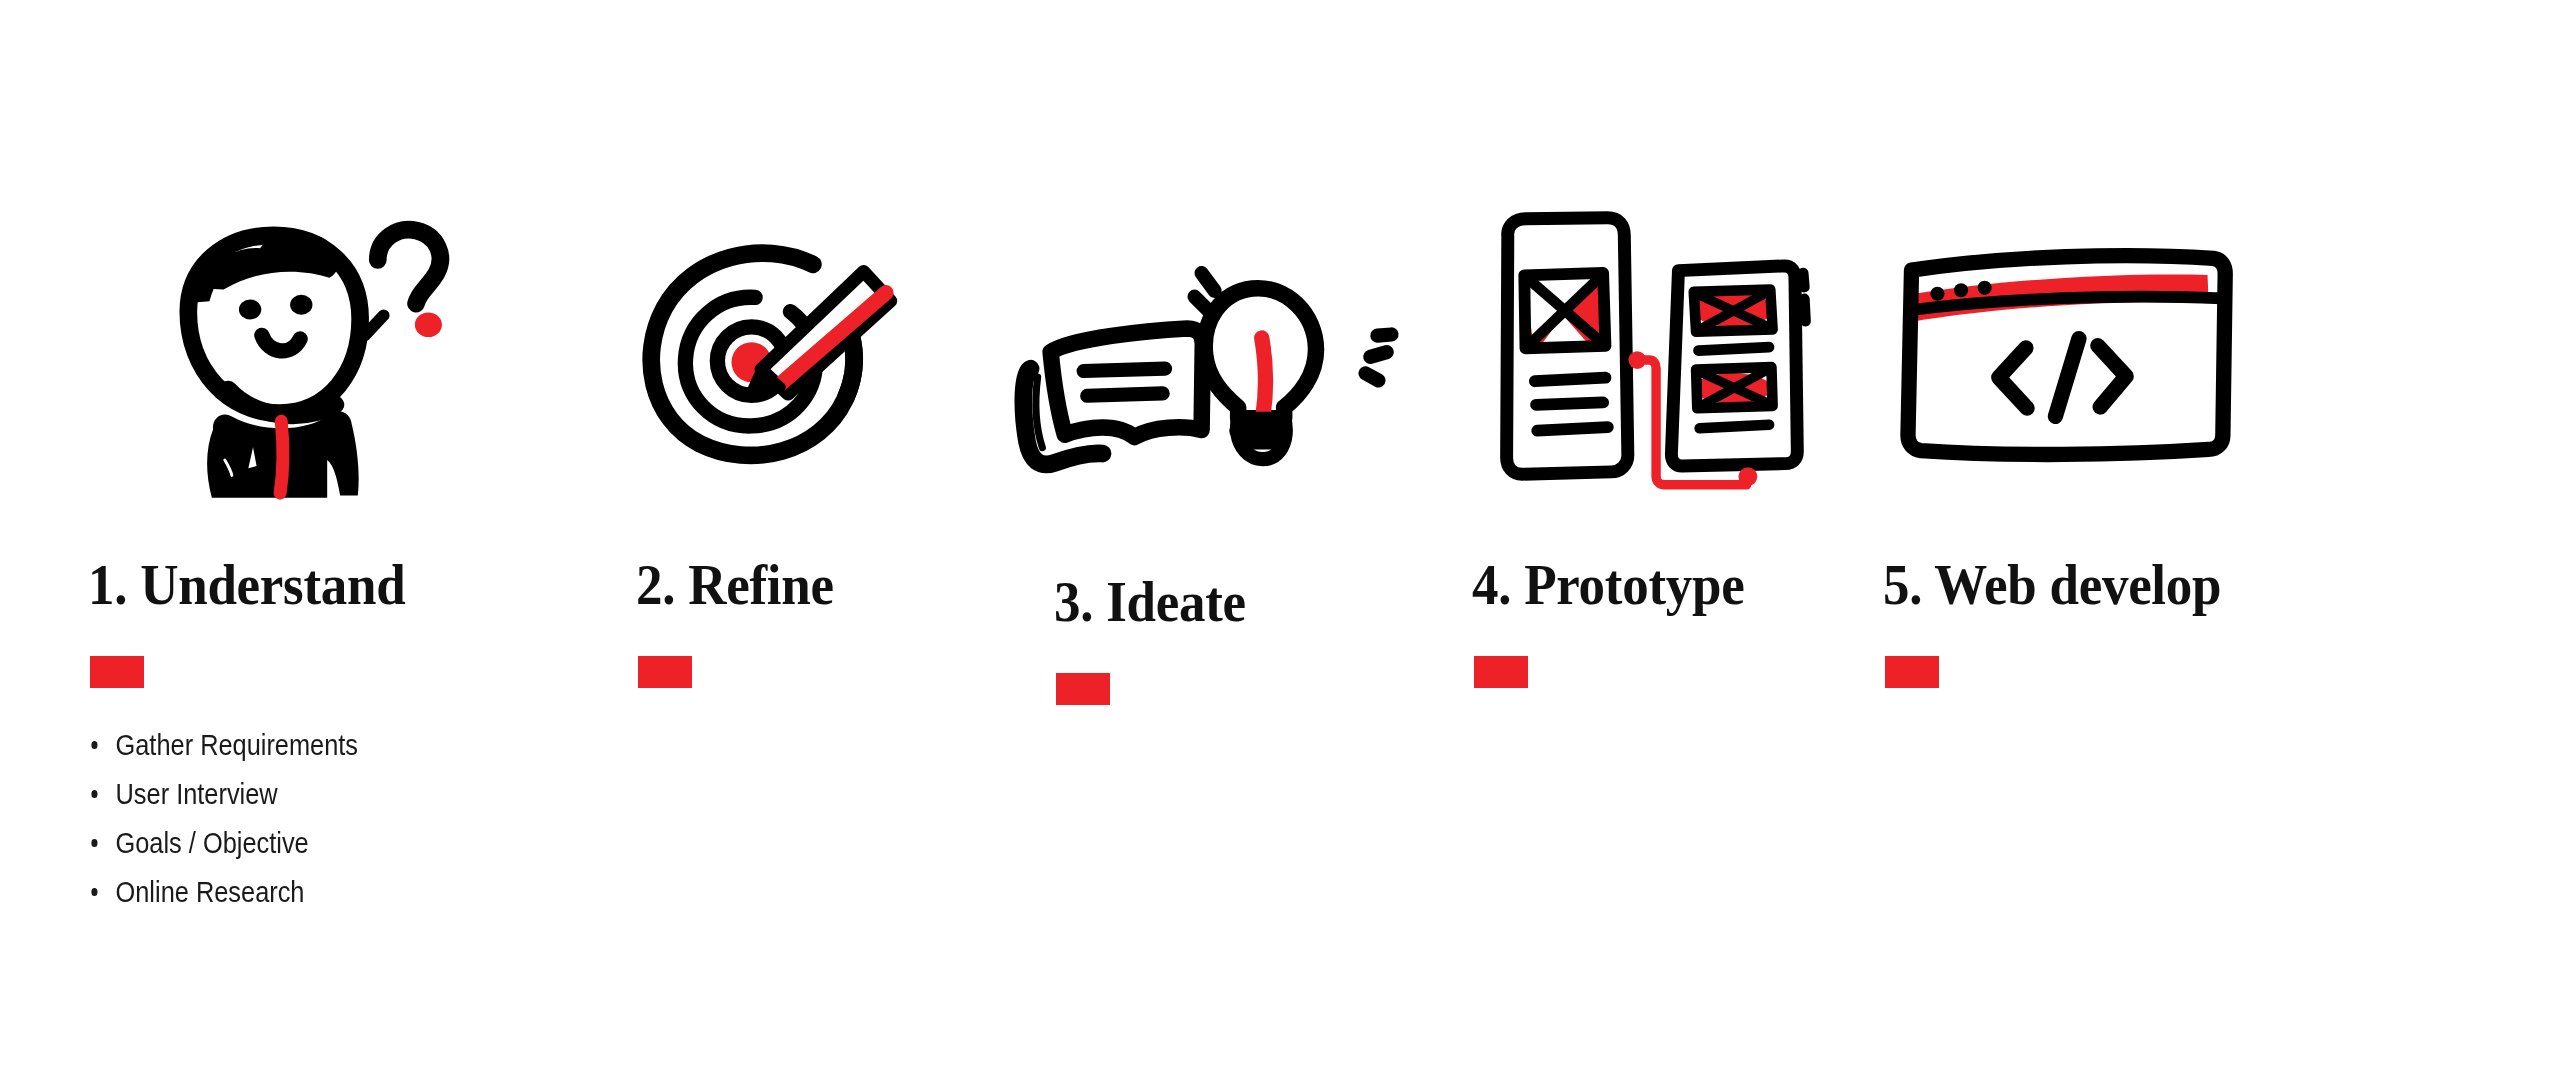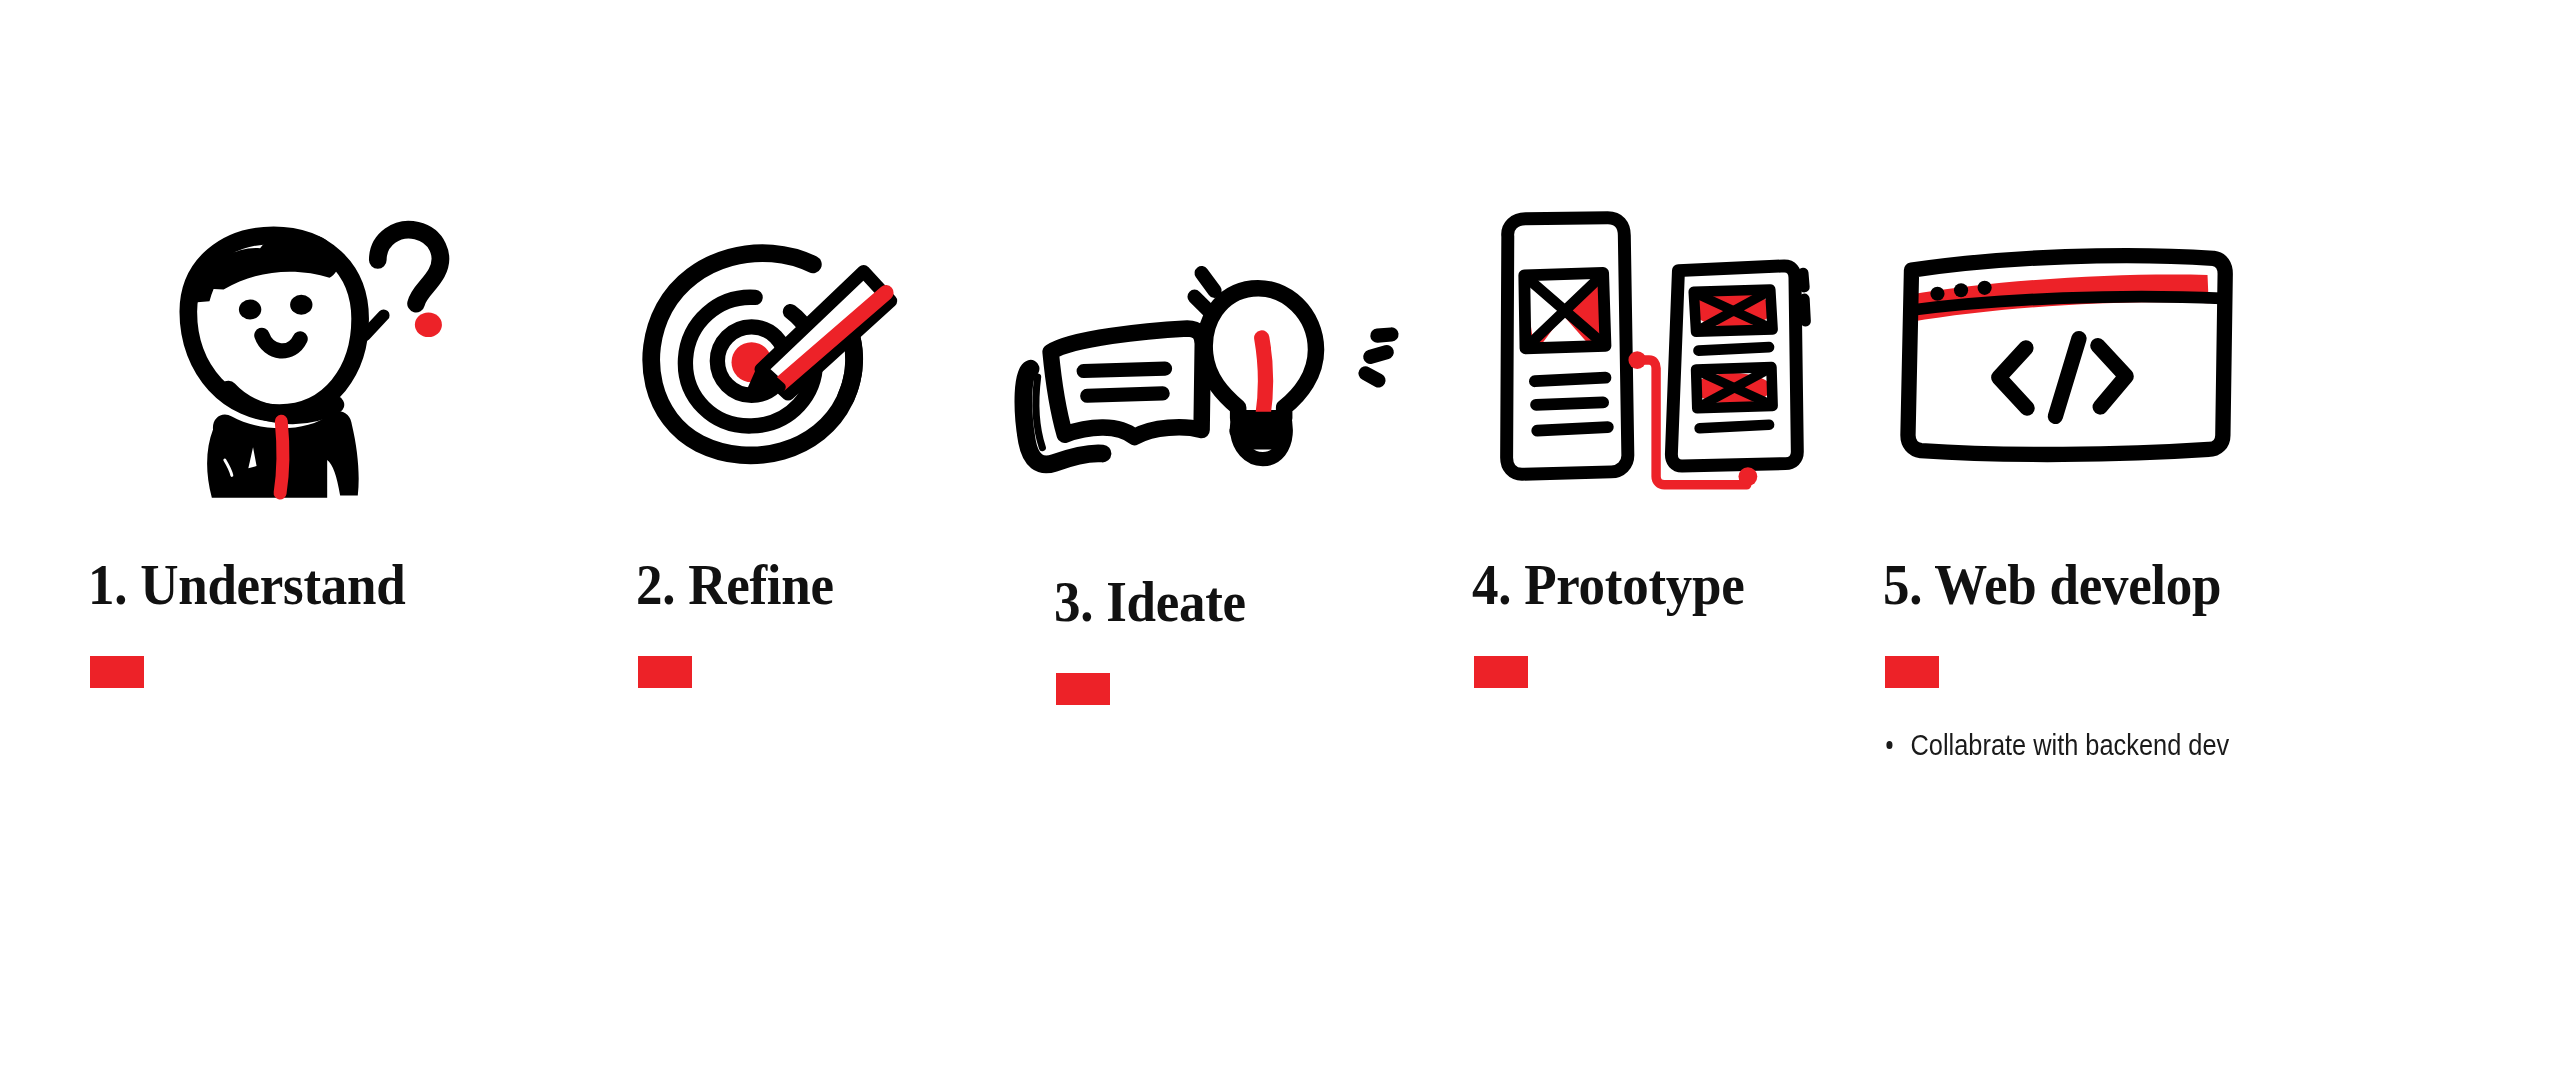--- a/index.html
+++ b/index.html
@@ -130,20 +130,26 @@
         <path d="M360 240 L392 206" stroke="#000" stroke-width="20" stroke-linecap="round" fill="none"></path>
       </svg>
     </div>
 
     <div class="step-title">1. Understand</div>
 
     <svg class="red-rule" viewBox="0 0 92 54" preserveAspectRatio="none">
       <rect x="0" y="0" width="92" height="54" fill="#ED2228"></rect>
     </svg>
 
+    <ul class="bullet-list">
+      <li class="bullet-item"><span class="bullet-dot"></span><span>Gather Requirements</span></li>
+      <li class="bullet-item"><span class="bullet-dot"></span><span>User Interview</span></li>
+      <li class="bullet-item"><span class="bullet-dot"></span><span>Goals / Objective</span></li>
+      <li class="bullet-item"><span class="bullet-dot"></span><span>Online Research</span></li>
+    </ul>
   </div>
 
   <div class="column" style="left:636px; width:401px;">
 
     <div class="icon-wrap" style="left:0px; top:236px;">
       <svg width="283" height="236" viewBox="0 0 480 400" fill="none" xmlns="http://www.w3.org/2000/svg">
 
         <path d="M300 48 C214 6, 96 34, 48 122 C4 204, 26 310, 108 352 C196 396, 312 366, 354 278 C380 224, 374 162, 340 120" stroke="#000" stroke-width="30" stroke-linecap="round" fill="none"></path>
         <path d="M340 120 C372 160, 380 220, 356 274" stroke="#000" stroke-width="30" stroke-linecap="round" fill="none"></path>
 
@@ -277,19 +283,16 @@
         <path d="M344 196 L392 248 L348 300" stroke="#000" stroke-width="26" stroke-linecap="round" stroke-linejoin="round" fill="none"></path>
       </svg>
     </div>
 
     <div class="step-title">5. Web develop</div>
 
     <svg class="red-rule" viewBox="0 0 92 54" preserveAspectRatio="none">
       <rect x="0" y="0" width="92" height="54" fill="#ED2228"></rect>
     </svg>
 
-    <ul class="bullet-list">
-      <li class="bullet-item"><span class="bullet-dot"></span><span>Collabrate with backend dev</span></li>
-    </ul>
   </div>
 
 </div>
 
 
 </body></html>

